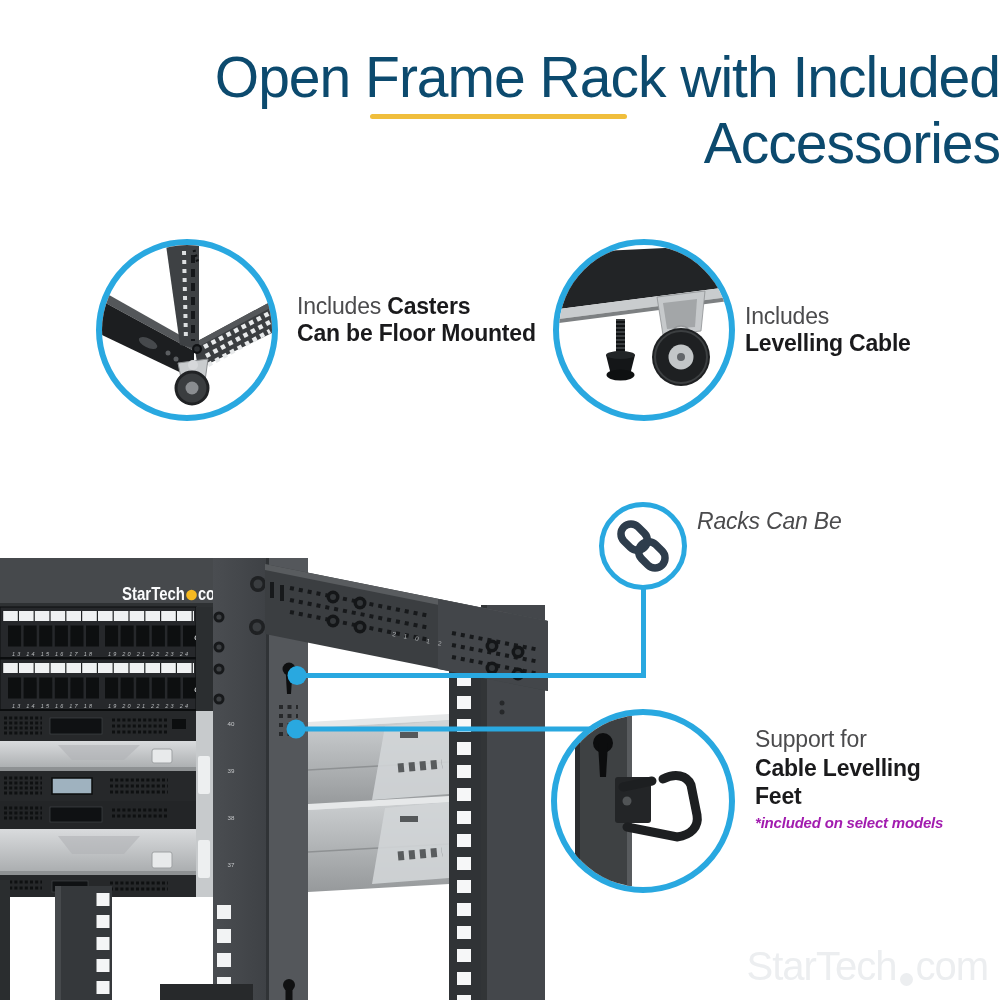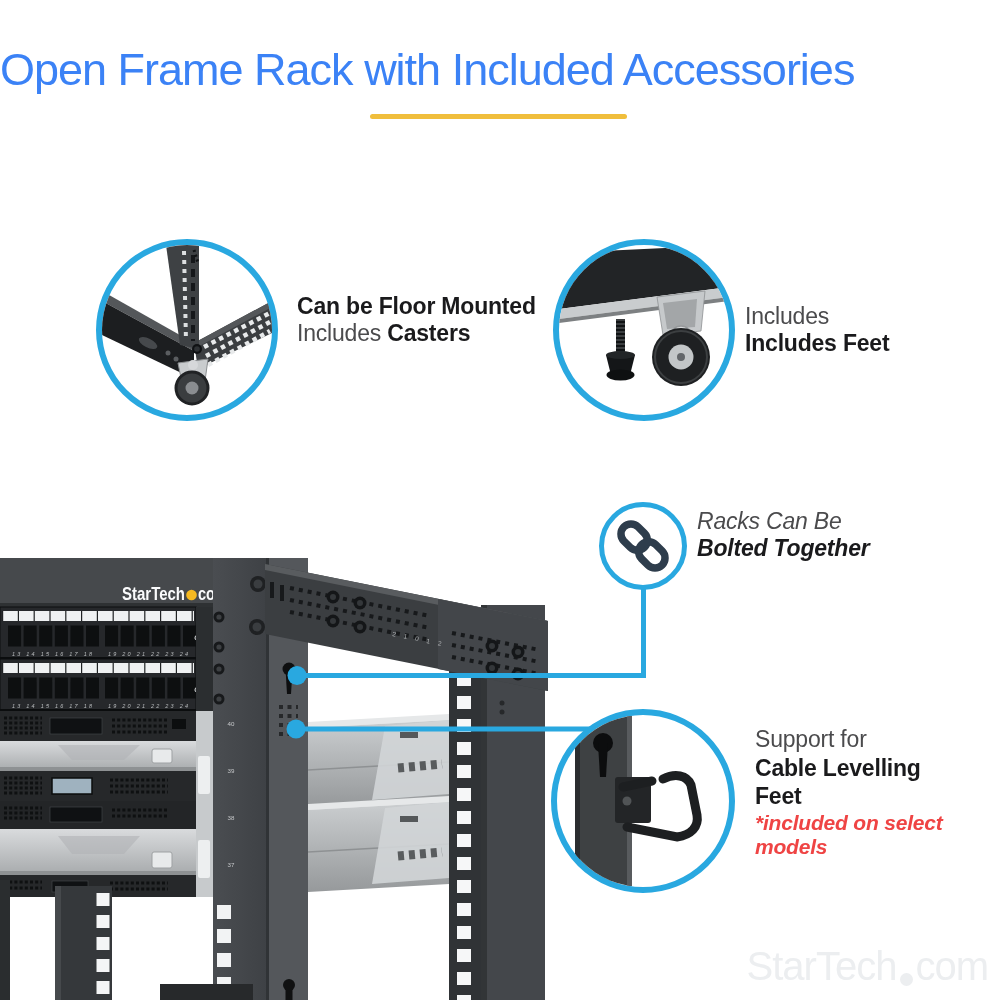--- a/index.html
+++ b/index.html
@@ -1,28 +1,28 @@
 <!DOCTYPE html>
 <html><head>
 <meta charset="utf-8">
 <style>
   html,body{margin:0;padding:0;background:#fff;}
   .canvas{position:relative;width:1000px;height:1000px;background:#ffffff;overflow:hidden;
           font-family:"Liberation Sans",sans-serif;}
-  .title{position:absolute;top:44px;left:0;width:1000px;text-align:left;
-         font-size:45px;letter-spacing:-1px;color:#3b82f6;font-weight:300;}
+  .title{position:absolute;top:44px;left:0;width:1000px;text-align:right;
+         font-size:57px;letter-spacing:-1px;color:#0c4a6e;font-weight:300;}
   .underline{position:absolute;left:370px;top:114px;width:257px;height:5px;
              background:#F0BE3C;border-radius:2.5px;}
   .rack-svg{position:absolute;left:0;top:0;width:1000px;height:1000px;z-index:1;}
   .photo-circle{position:absolute;border-radius:50%;border:6px solid #29A8E0;background:#fff;
                 overflow:hidden;box-sizing:border-box;z-index:2;}
   .photo-circle svg{display:block;width:100%;height:100%;}
   .ct{position:absolute;font-size:23px;line-height:27px;color:#4B4B4D;letter-spacing:-0.2px;z-index:2;}
   .ct b{color:#1A1A1C;font-weight:bold;}
-  .ct .it{font-style:italic;font-weight:bold;font-size:21px;line-height:24px;color:#ef4444;}
+  .ct .it{font-style:italic;font-weight:bold;font-size:15px;line-height:24px;color:#a21caf;}
   .ct4{line-height:28.5px;}
   .wm{position:absolute;right:12px;top:944px;font-size:40px;color:#ECEEF0;letter-spacing:-1px;
       display:flex;align-items:baseline;z-index:2;}
   .wm-dot{width:13px;height:13px;border-radius:50%;background:#ECEEF0;margin:0 2px 3px 4px;align-self:flex-end;}
 </style>
 </head>
 <body>
 
 <div class="canvas">
 
@@ -324,32 +324,31 @@
       <rect x="58" y="62" width="36" height="46" rx="3" fill="#232527"></rect>
       <circle cx="70" cy="86" r="4.5" fill="#515456"></circle>
       <g stroke="#1D1F21" stroke-width="9" fill="none" stroke-linecap="round">
         <path d="M 66,72 L 95,66"></path>
         <path d="M 106,64 C 118,58 130,60 134,70 L 140,100 C 142,112 134,120 120,122 L 70,112"></path>
       </g>
     </svg>
   </div>
 
   <div class="ct" style="left:297px;top:293px;">
+    <div><span>Includes </span><b>Casters</b></div>
     <div><b>Can be Floor Mounted</b></div>
-    <div><span>Includes </span><b>Casters</b></div>
   </div>
 
   <div class="ct" style="left:745px;top:303px;">
     <div><span>Includes</span></div>
-    <div><b>Includes Feet</b></div>
+    <div><b>Levelling Cable</b></div>
   </div>
 
   <div class="ct" style="left:697px;top:508px;font-style:italic;">
     <div><span>Racks Can Be</span></div>
-    <div><b>Bolted Together</b></div>
   </div>
 
   <div class="ct ct4" style="left:755px;top:725px;">
     <div><span>Support for</span></div>
     <div><b>Cable Levelling</b></div>
     <div><b>Feet</b></div>
     <div class="it">*included on select models</div>
   </div>
 
   <div class="wm">

